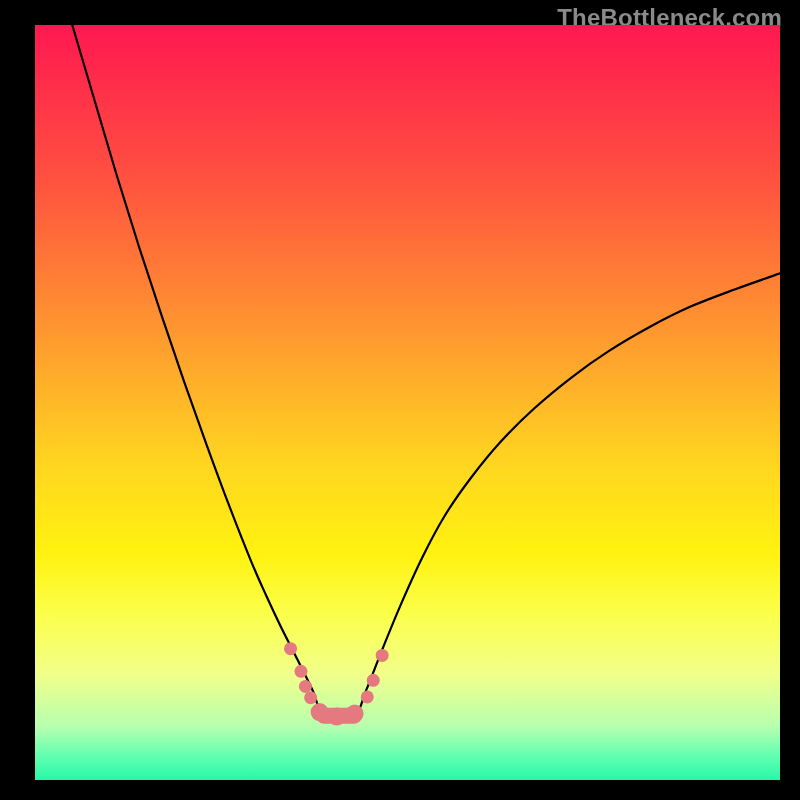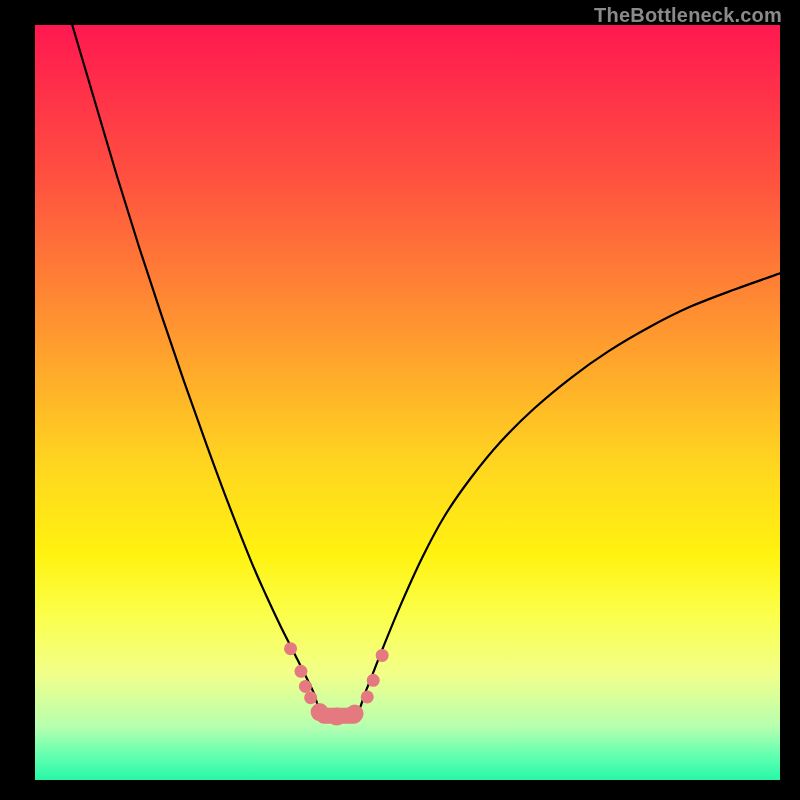--- a/index.html
+++ b/index.html
@@ -24,21 +24,21 @@
     top: 25px;
     width: 745px;
     height: 755px;
     overflow: hidden;
   }
   .watermark {
     position: absolute;
     top: 4px;
     right: 18px;
     font-family: Arial, Helvetica, sans-serif;
-    font-size: 20px;
+    font-size: 24px;
     font-weight: 600;
     color: #8a8a8a;
     letter-spacing: 0.2px;
   }
   svg {
     display: block;
   }
 </style>
 </head>
 <body>

